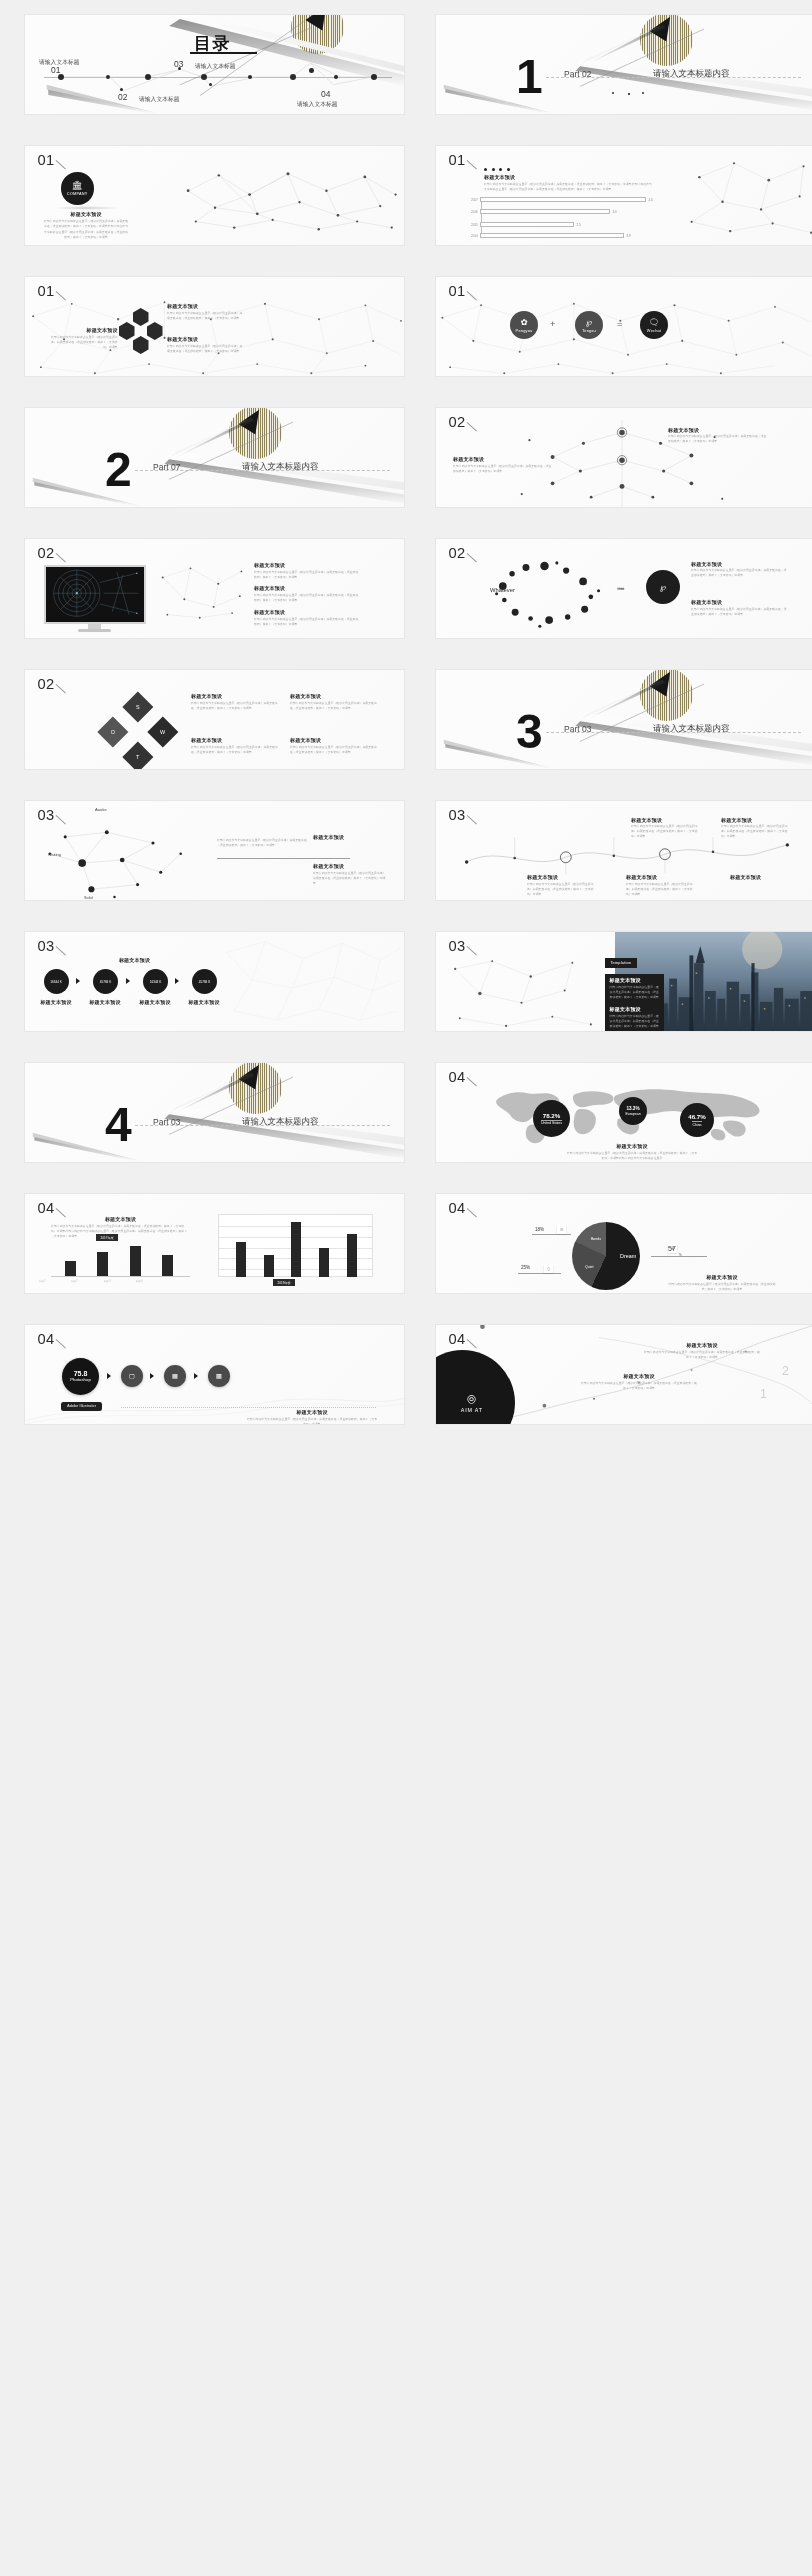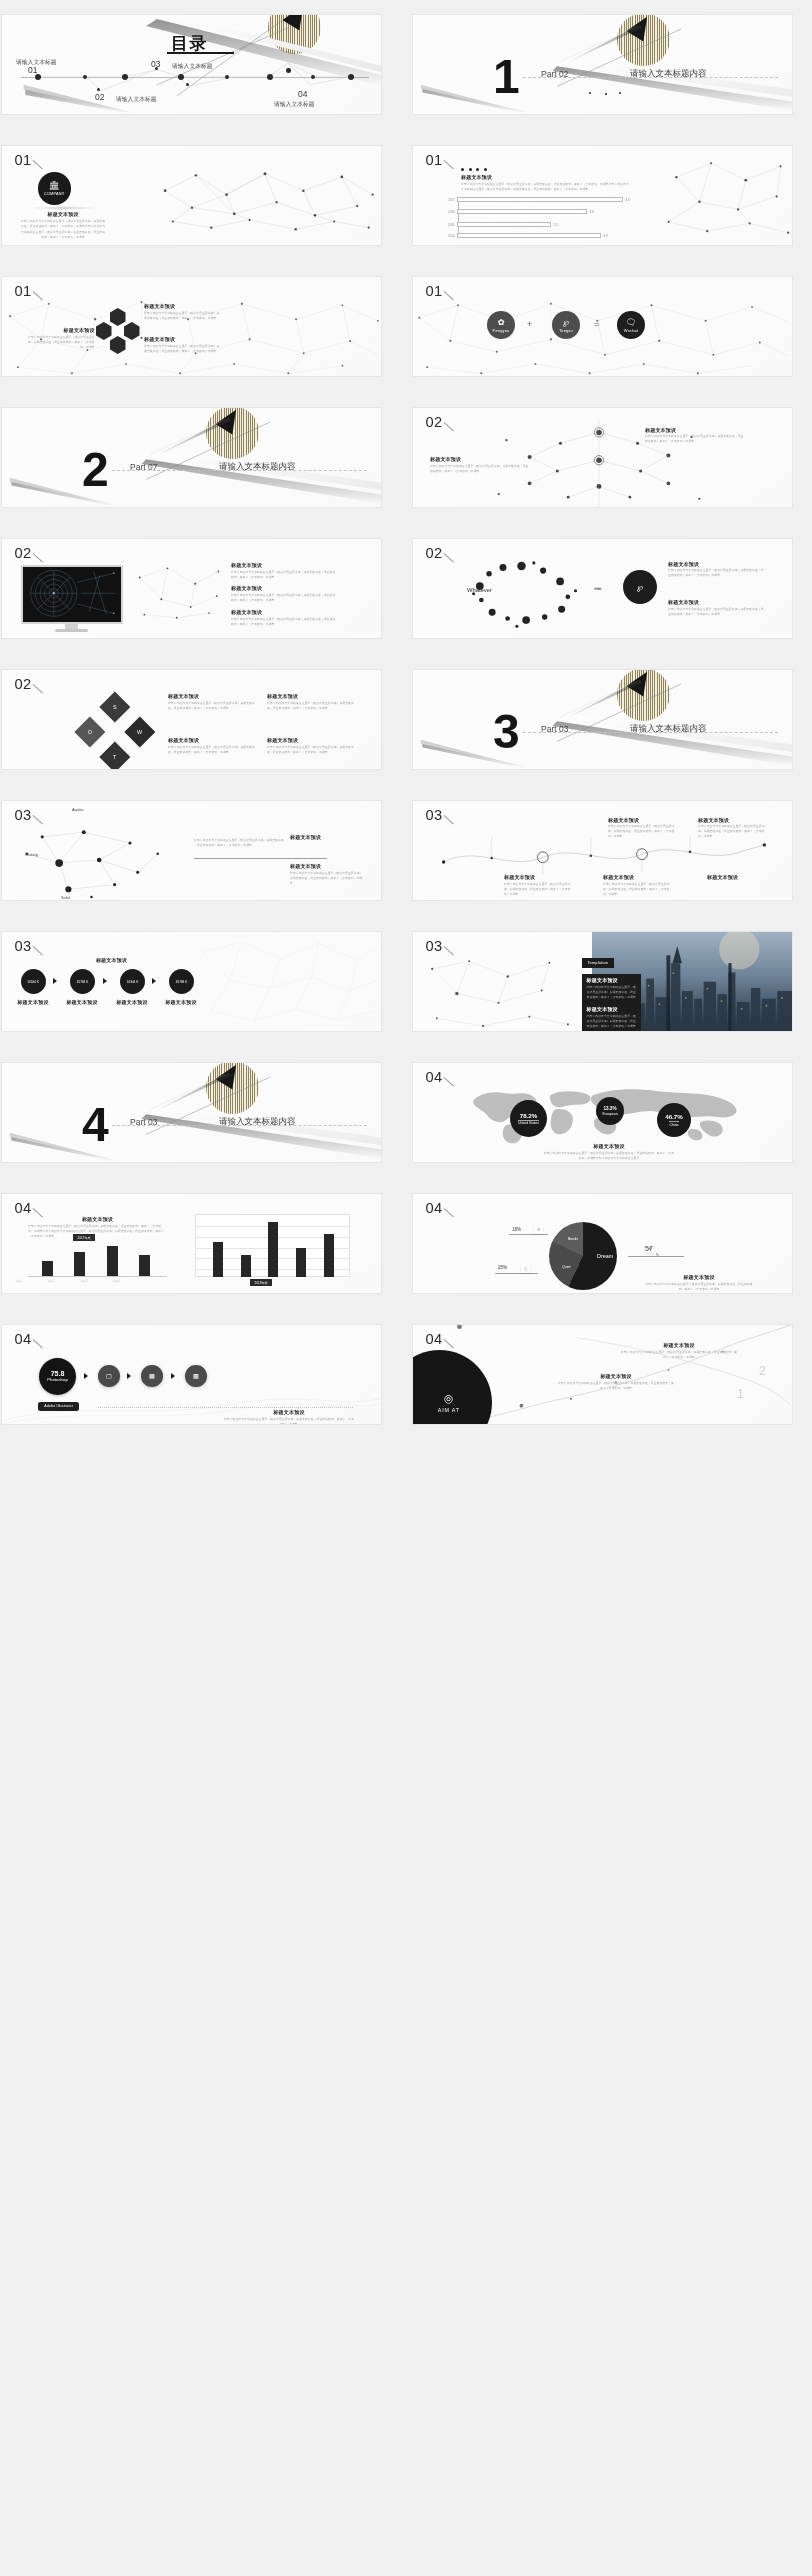--- a/index.html
+++ b/index.html
@@ -8,21 +8,21 @@
     width:812px; height:2576px;
     font-family:"Liberation Sans","DejaVu Sans",sans-serif;
     color:#333; overflow:hidden;
   }
   .grid {
     display:grid;
     grid-template-columns:repeat(2, 381px);
     grid-auto-rows:101px;
     column-gap:16.2px;
     row-gap:9.3px;
-    padding:14px 1px;
+    padding:14px 24px;
     gap:30px;
   }
   .slide {
     position:relative;
     background:#fafafa;
     border:0.8px solid #e6e6e6;
     overflow:hidden;
   }
   .slide::after{
     content:""; position:absolute; inset:0; pointer-events:none;

